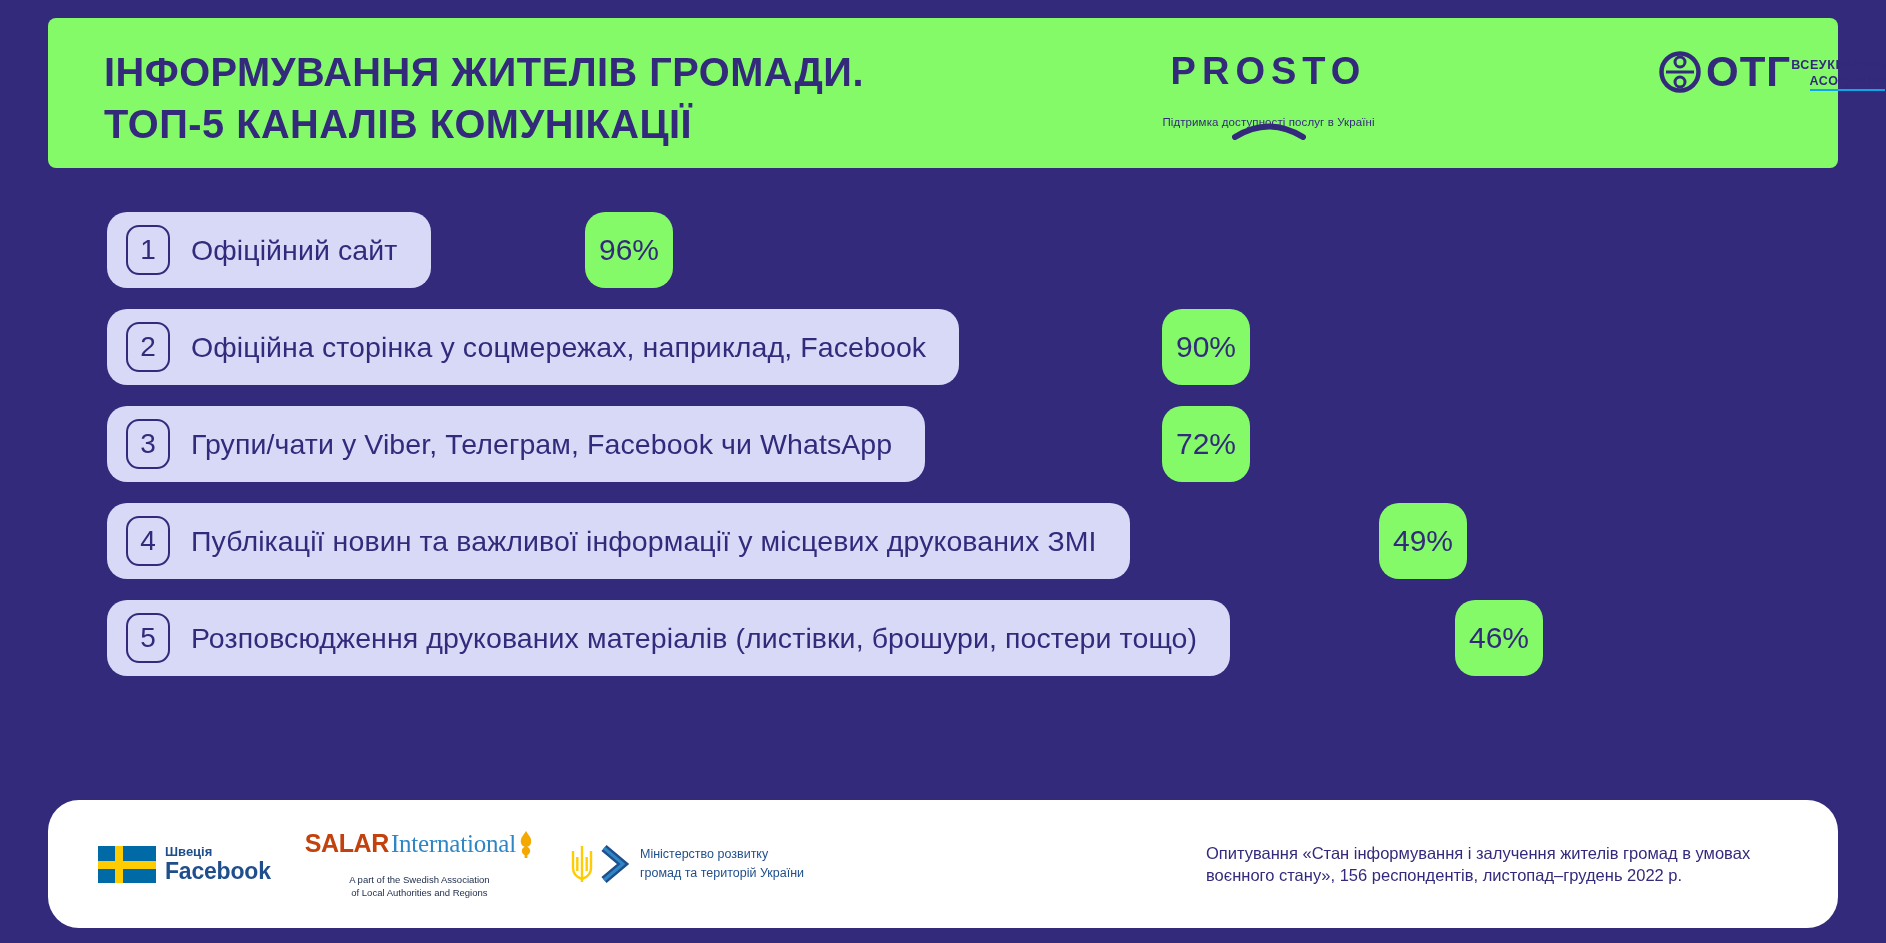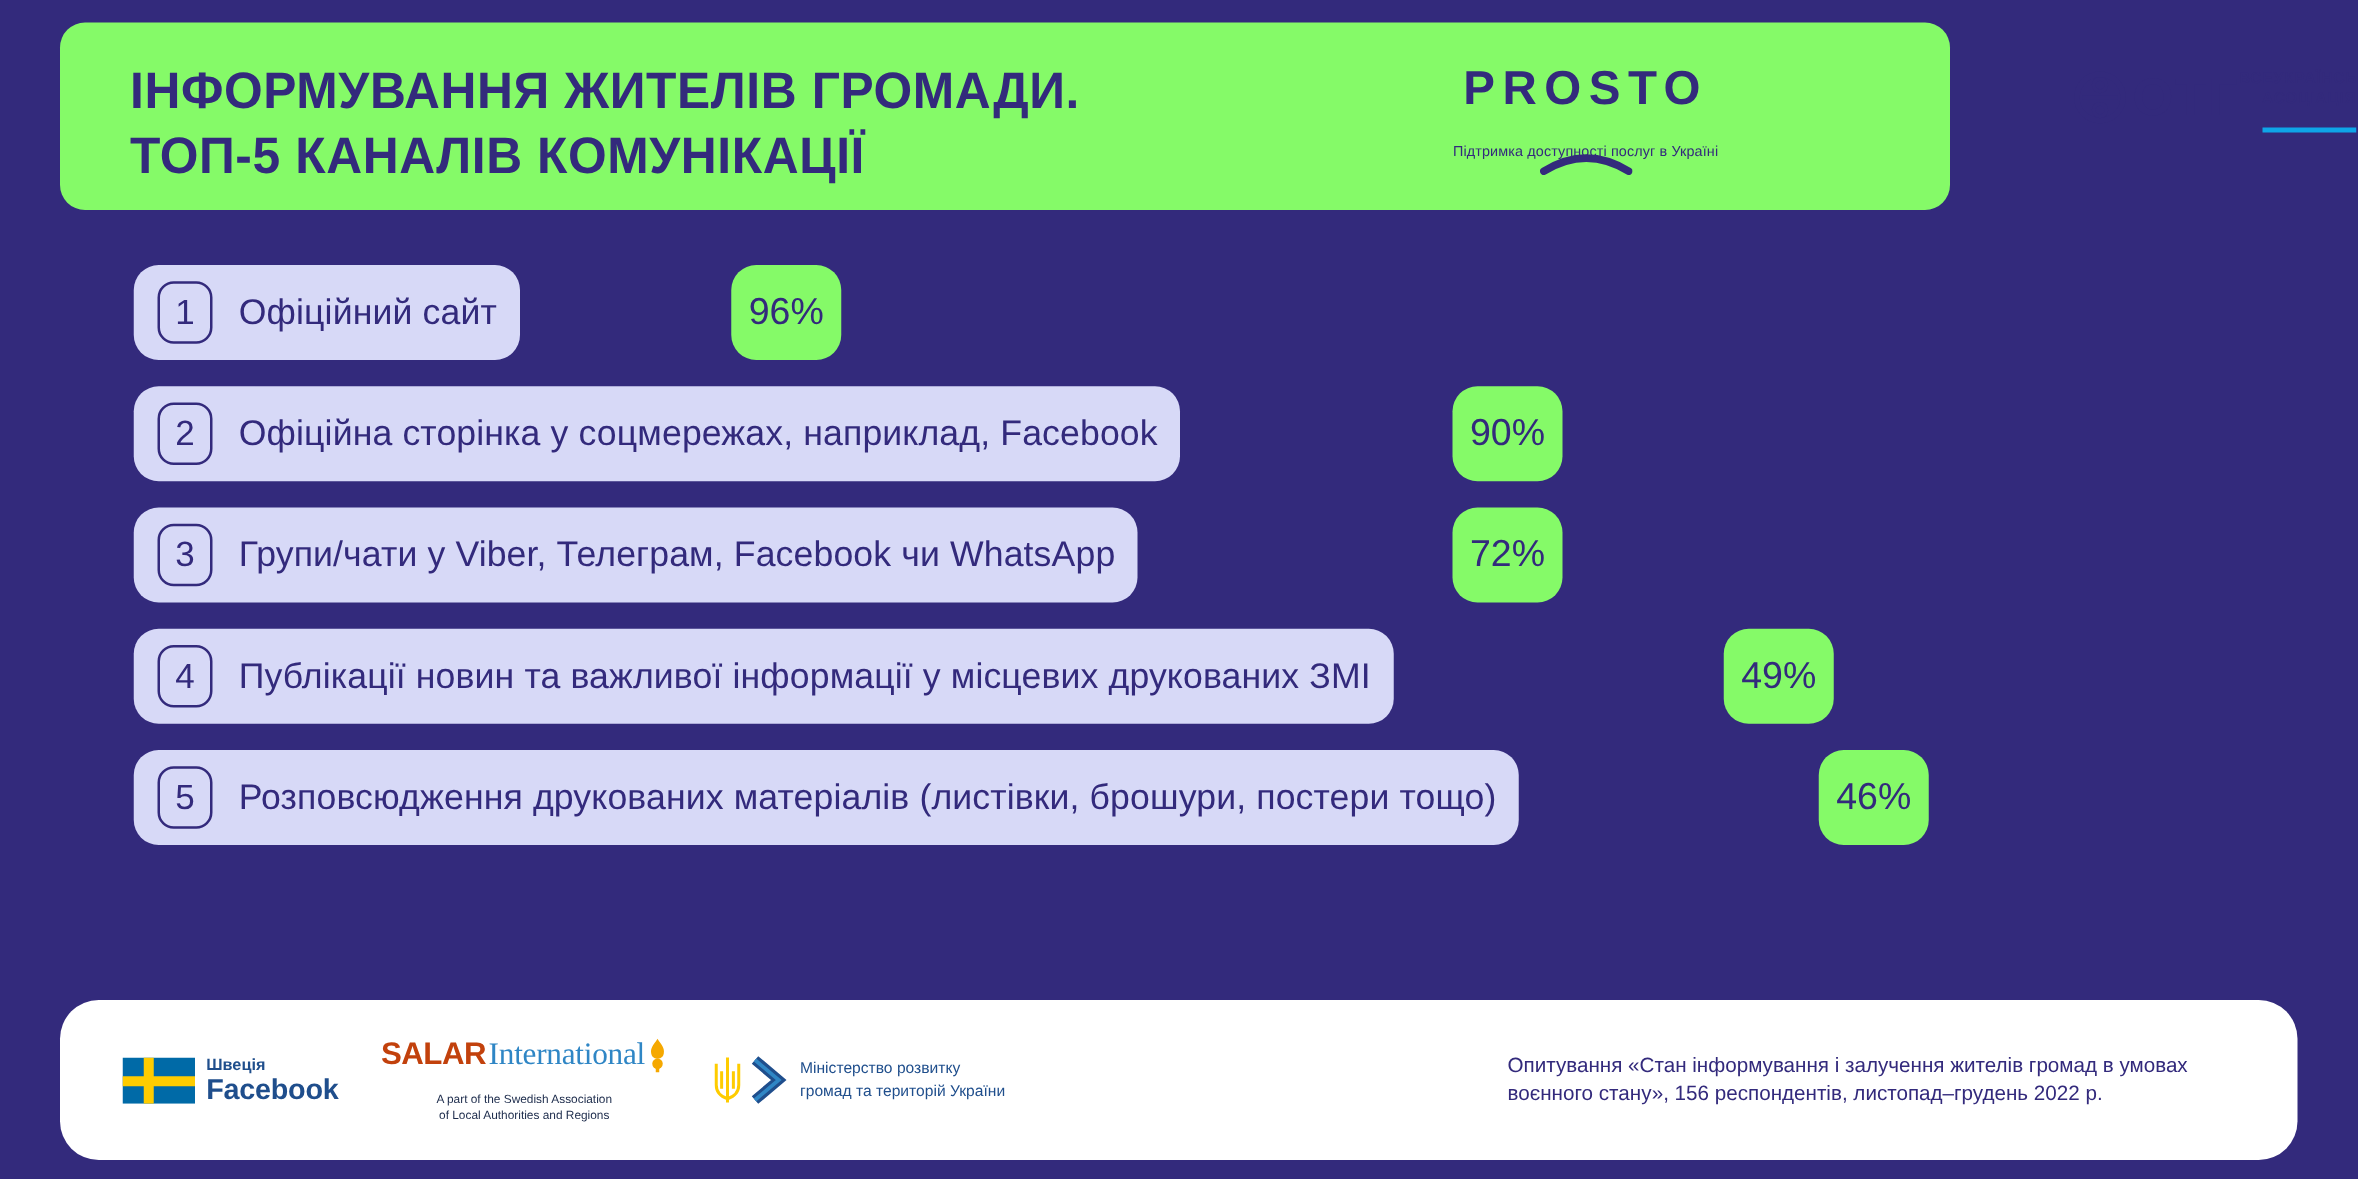--- a/index.html
+++ b/index.html
@@ -8,23 +8,23 @@
     background:#332a7c;
     font-family:"Liberation Sans", sans-serif;
     overflow:hidden;
     position:relative;
   }
 
   
   .header-card{
     position:absolute;
     left:48px; top:18px;
-    width:1512px; height:150px;
+    width:1790px; height:150px;
     background:#85fa68;
-    border-radius:20px;
+    border-radius:8px;
     display:flex; align-items:center;
   }
   .title-block{
     position:absolute; left:56px; top:28px;
   }
   .title-line{
     color:#332a7c;
     font-family:"Liberation Sans Narrow","Liberation Sans",sans-serif;
     font-weight:bold;
     font-size:41px;
@@ -78,22 +78,22 @@
   }
   .otg-sub{
     margin-top:5px;
     color:#332a7c;
     font-size:12.5px; font-weight:bold;
     letter-spacing:0.6px;
     text-align:center;
     line-height:1.25;
   }
   .otg-sub .underlined{
-    border-bottom:4px solid #0ea5e9;
-    padding-bottom:16px;
+    border-bottom:2px solid #0ea5e9;
+    padding-bottom:0;
     display:inline-block;
   }
 
   
   .rows{
     position:absolute;
     left:107px; top:212px;
     width:1720px;
   }
   .row{
@@ -119,21 +119,21 @@
     color:#332a7c;
     font-size:28px;
     font-family:"Liberation Sans Narrow","Liberation Sans",sans-serif;
   }
   .rowlabel{
     color:#332a7c;
     font-size:28.5px;
     font-family:"Liberation Sans Narrow","Liberation Sans",sans-serif;
     white-space:nowrap;
     margin-left:21px;
-    padding-right:18px;
+    padding-right:33px;
     letter-spacing:0.1px;
   }
   .badge{
     position:absolute;
     top:0; height:76px;
     min-width:82px;
     background:#85fa68;
     border-radius:20px;
     display:flex; align-items:center; justify-content:center;
     color:#332a7c;

